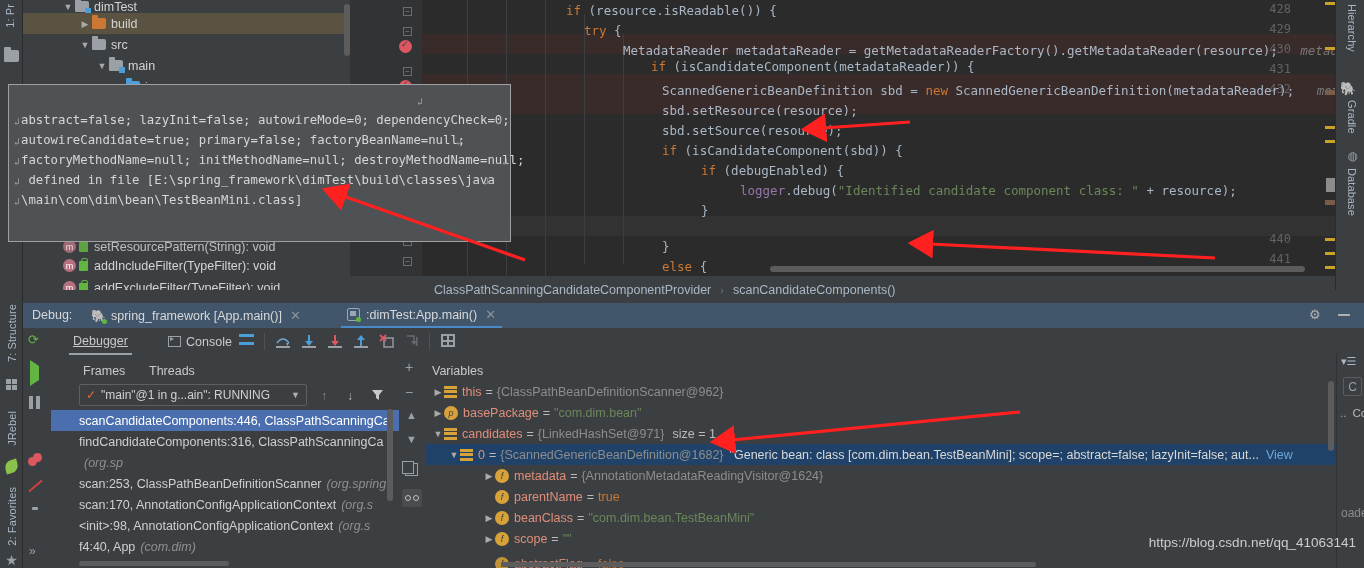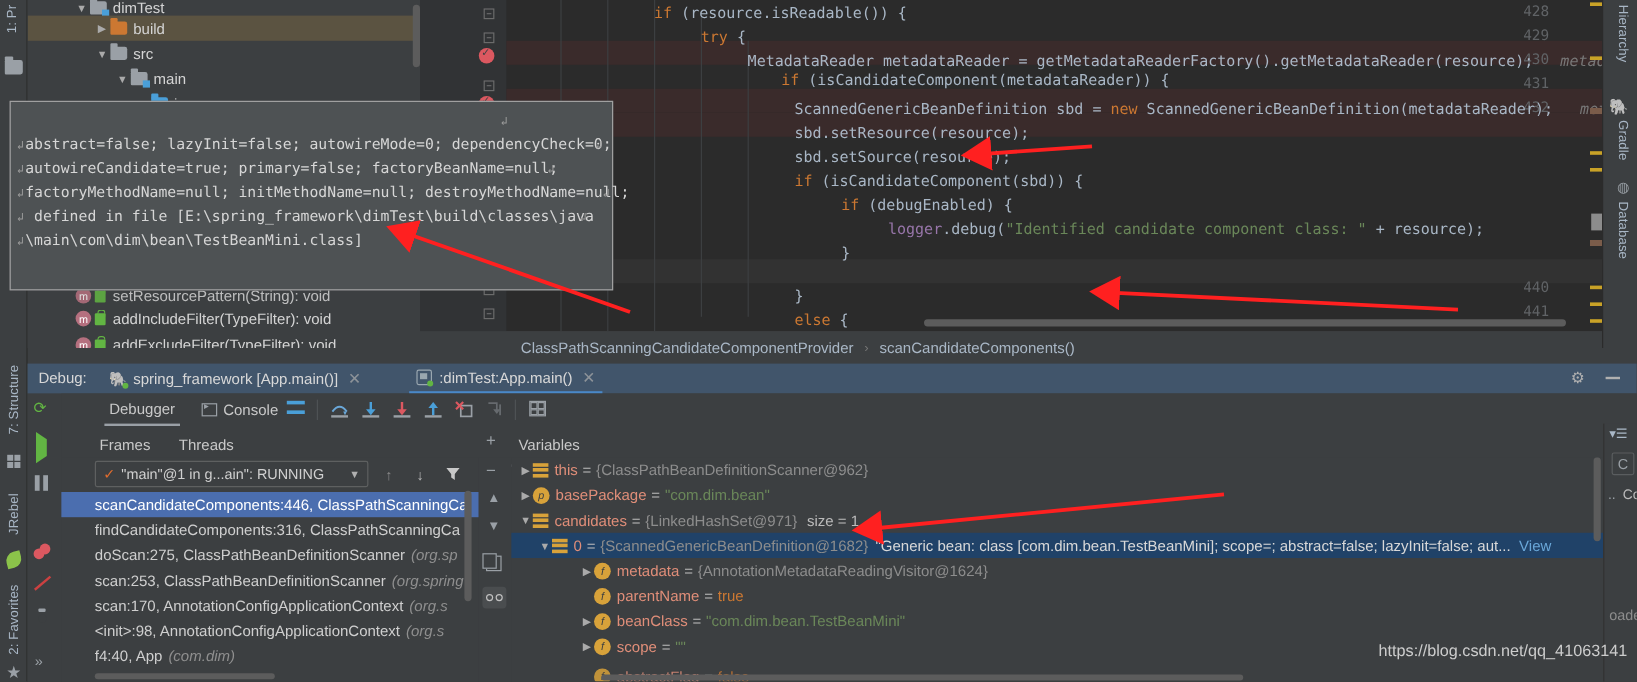--- a/index.html
+++ b/index.html
@@ -298,21 +298,21 @@
     <div class="bp" style="top:80px;"></div>
     <div class="fold-mark" style="top:237px;">−</div>
     <div class="fold-mark" style="top:257px;">−</div>
 
     <div class="indent" style="left:117px;top:0;height:276px;"></div>
     <div class="indent" style="left:156px;top:0;height:276px;"></div>
     <div class="indent" style="left:195px;top:0;height:276px;"></div>
     <div class="indent" style="left:234px;top:14px;height:250px;"></div>
     <div class="indent" style="left:273px;top:34px;height:230px;"></div>
 
-    <div class="codeline" style="top:3px;left:195px;"><span class="kw">if</span> (resource.isReadable()) {</div>
+    <div class="codeline" style="top:3px;left:195px;padding-left:21px;"><span class="kw">if</span> (resource.isReadable()) {</div>
     <div class="codeline" style="top:23px;left:234px;"><span class="kw">try</span> {</div>
     <div class="codeline" style="top:43px;left:273px;">MetadataReader metadataReader = getMetadataReaderFactory().getMetadataReader(resource);<span class="hint">   metadataReader:</span></div>
     <div class="codeline" style="top:59px;left:273px;padding-left:28px;"><span class="kw">if</span> (isCandidateComponent(metadataReader)) {</div>
     <div class="codeline" style="top:83px;left:312px;">ScannedGenericBeanDefinition sbd = <span class="kw">new</span> ScannedGenericBeanDefinition(metadataReader);<span class="hint">   metadataReader:</span></div>
     <div class="codeline" style="top:103px;left:312px;">sbd.setResource(resource);</div>
     <div class="codeline" style="top:123px;left:312px;">sbd.setSource(resource);</div>
     <div class="codeline" style="top:143px;left:312px;"><span class="kw">if</span> (isCandidateComponent(sbd)) {</div>
     <div class="codeline" style="top:163px;left:351px;"><span class="kw">if</span> (debugEnabled) {</div>
     <div class="codeline" style="top:183px;left:390px;"><span class="fld">logger</span>.debug(<span class="str">"Identified candidate component class: "</span> + resource);</div>
     <div class="codeline" style="top:203px;left:351px;">}</div>
@@ -389,21 +389,21 @@
       <div class="act" style="top:98px;left:6px;"><span class="stop-r"></span></div>
       <div class="act" style="top:125px;left:5px;"><span class="bps"><i style="left:0;top:4px;"></i><i style="left:5px;top:0;"></i></span></div>
       <div class="act" style="top:152px;left:5px;"><span class="mute"></span></div>
       <div class="act" style="top:182px;left:5px;"><span class="cam"></span></div>
       <div class="act" style="top:216px;left:6px;"><span class="chev2">»</span></div>
     </div>
 
     <div class="dbg-body">
 
       <div class="subtabs">
-        <div class="stab active" style="left:36px;">
+        <div class="stab active" style="left:18px;text-decoration:underline;">
           <span>Debugger</span>
         </div>
         <div class="stab" style="left:113px;">
           <span class="conic"></span>
           <span>Console</span>
         </div>
 
         <div class="tbar-ic" style="left:188px;">
             <span class="lines3">
               <i></i>
@@ -489,21 +489,20 @@
           </svg>
         </div>
 
         <div class="frow sel" style="position:absolute;top:29px;left:0;width:348px;">
           <span>scanCandidateComponents:446, ClassPathScanningCa</span>
         </div>
         <div class="frow" style="position:absolute;top:50px;left:0;width:348px;">
           <span>findCandidateComponents:316, ClassPathScanningCa</span>
         </div>
         <div class="frow" style="position:absolute;top:71px;left:0;width:348px;">
-          <span>doScan:275, ClassPathBeanDefinitionScanner</span>
           <span class="pkg">(org.sp</span>
         </div>
         <div class="frow" style="position:absolute;top:92px;left:0;width:348px;">
           <span>scan:253, ClassPathBeanDefinitionScanner</span>
           <span class="pkg">(org.spring</span>
         </div>
         <div class="frow" style="position:absolute;top:113px;left:0;width:348px;">
           <span>scan:170, AnnotationConfigApplicationContext</span>
           <span class="pkg">(org.s</span>
         </div>

